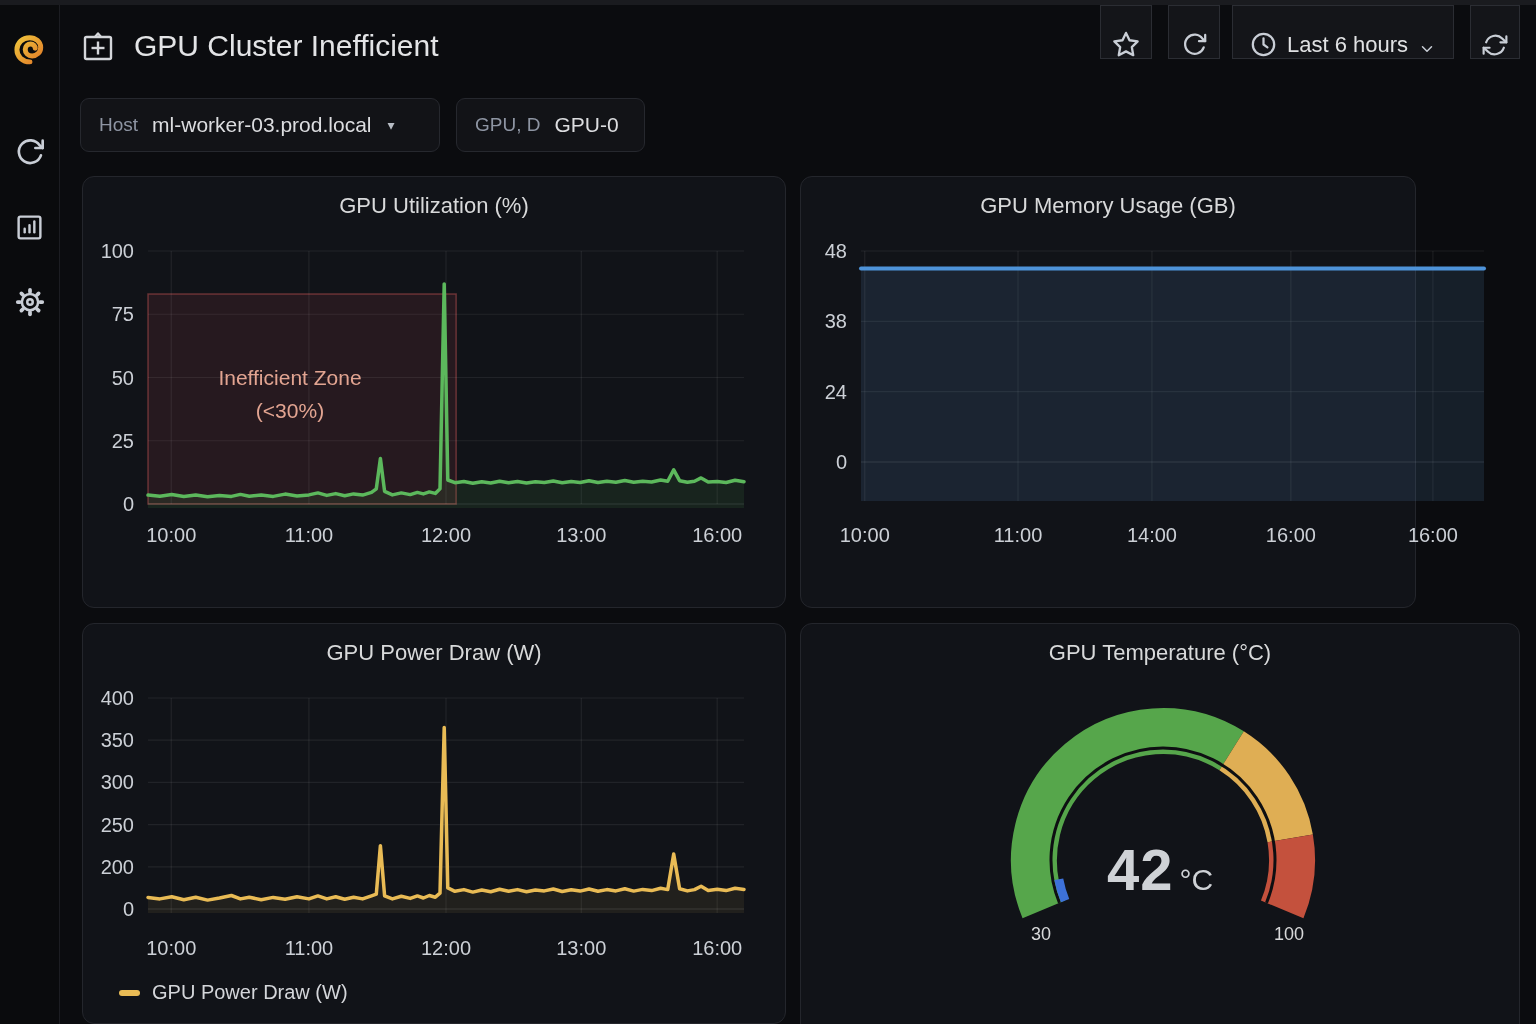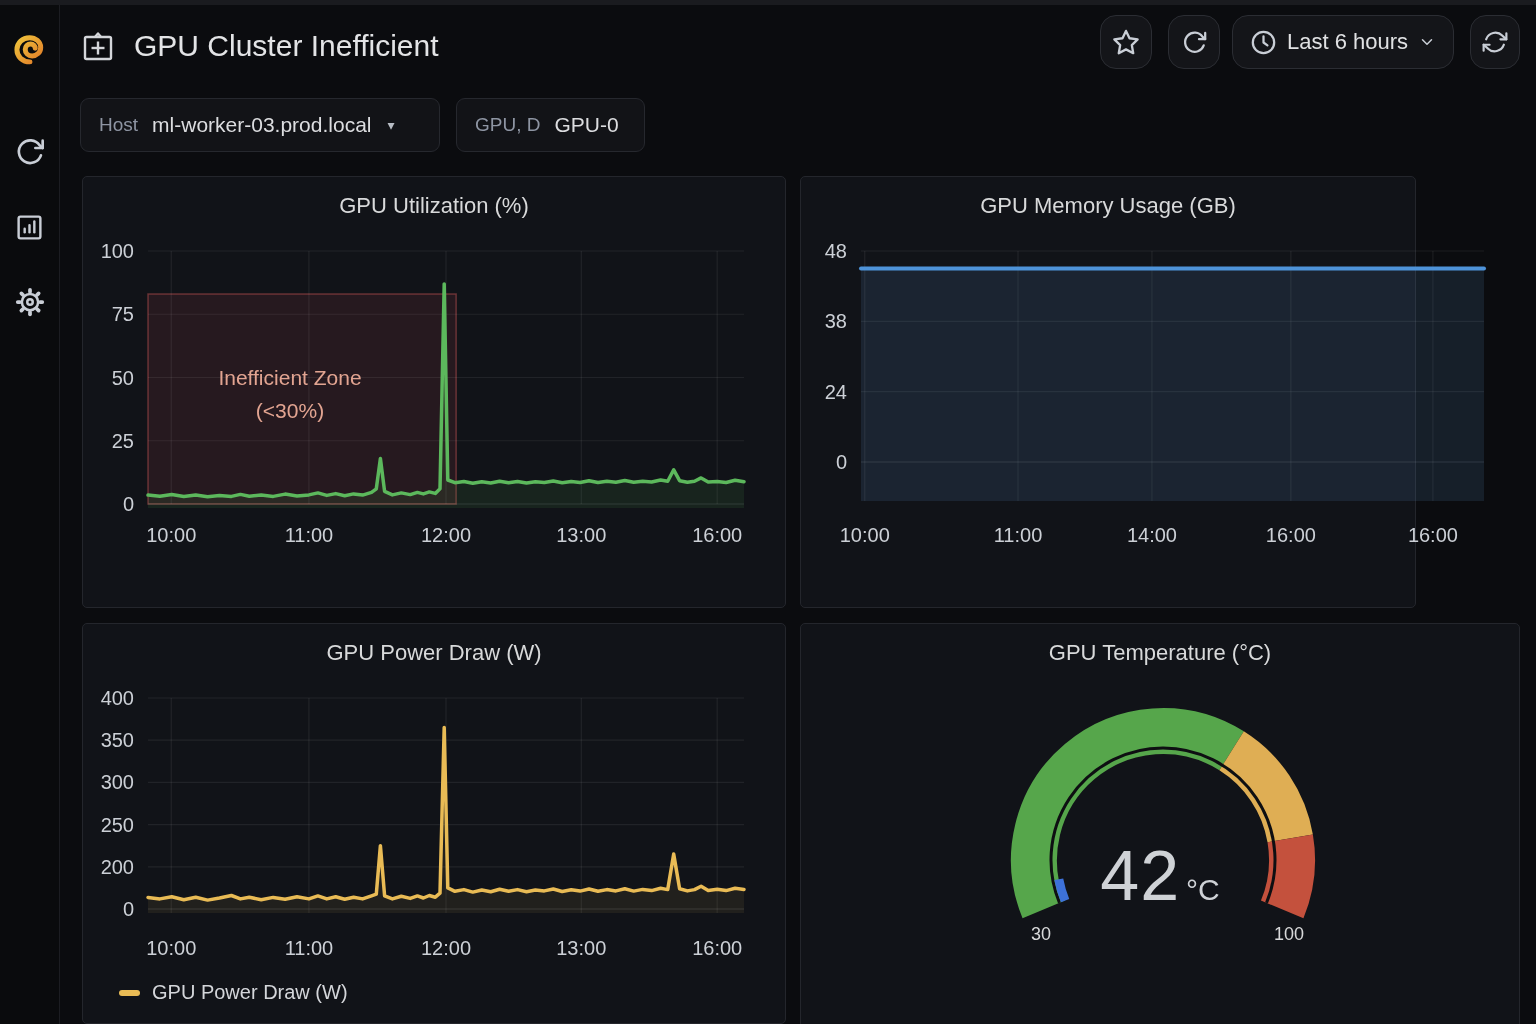--- a/index.html
+++ b/index.html
@@ -9,56 +9,56 @@
   
   .sidebar { position:absolute; left:0; top:5px; width:60px; height:1019px; background:#0a0b0d;
     border-right:1px solid #1c1d22; }
   .side-icon { position:absolute; left:50%; transform:translateX(-50%); width:38px; height:38px;
     display:flex; align-items:center; justify-content:center; cursor:pointer; }
   .side-icon svg { stroke:#c9ced6; fill:none; stroke-width:2; stroke-linecap:round; stroke-linejoin:round; }
   
   .header { position:absolute; left:60px; top:5px; width:1476px; height:85px; }
   .dash-icon { position:absolute; left:22px; top:24px; width:32px; height:34px; }
   .page-title { position:absolute; left:74px; top:24px; font-size:30px; font-weight:500; color:#e3e4e6; }
-  .tool-btn { position:absolute; top:10px; height:54px; background:#141519; border:1px solid #2b2d33;
-    border-radius:16px; display:flex; align-items:center; justify-content:center; cursor:pointer; }
+  .tool-btn { position:absolute; top:0; height:54px; background:#141519; border:1px solid #2b2d33;
+    border-radius:0; display:flex; align-items:flex-end; justify-content:center; cursor:pointer; }
   .tool-btn svg { stroke:#c9ced6; fill:none; stroke-width:2; stroke-linecap:round; stroke-linejoin:round; }
   .btn-star { left:1040px; width:52px; }
   .btn-refresh { left:1108px; width:52px; }
   .btn-time { left:1172px; width:222px; gap:10px; padding:0 12px; }
   .btn-sync { left:1410px; width:50px; }
   .time-label { font-size:22px; color:#e0e1e3; }
   
   .filters { position:absolute; left:60px; top:90px; width:1476px; height:80px; }
   .filter-box { position:absolute; top:8px; height:54px; background:#121317; border:1px solid #26282e;
     border-radius:9px; display:flex; align-items:center; gap:14px; padding:0 18px; cursor:pointer; }
   .fb-host { left:20px; width:360px; }
   .fb-gpu  { left:396px; width:189px;text-align:center; }
   .filter-label { font-size:19px; color:#8e95a3; }
   .filter-value { font-size:21px; color:#dcdde0; }
   .caret { font-size:14px; color:#b7bcc4; margin-left:2px; }
   
-  .panel { position:absolute; background:#111318; border:1px solid #24262c; border-radius:5px; }
+  .panel { position:absolute; background:#111318; border:1px solid #24262c; border-radius:12px; }
   #panel-util  { left:82px;  top:176px; width:704px; height:432px; }
   #panel-mem   { left:800px; top:176px; width:616px; height:432px; }
   #panel-power { left:82px;  top:623px; width:704px; height:401px; }
   #panel-temp  { left:800px; top:623px; width:720px; height:505px; }
   .panel-title { position:absolute; left:0; right:0; top:16px; text-align:center;
     font-size:22px; font-weight:500; color:#d8d9da; cursor:pointer; }
   .chart-svg { position:absolute; left:0; top:0; }
   .annot { position:absolute; left:207px; top:184px; transform:translateX(-50%); text-align:center;
     color:#e2a491; font-size:21px; line-height:33px; white-space:nowrap; }
   .legend { position:absolute; display:flex; align-items:center; gap:12px; cursor:pointer; }
   .legend-dash { width:21px; height:6px; border-radius:3px; }
   .legend-text { font-size:20px; color:#d4d6da; }
   #legend-mem { left:40px; top:566px; }
   #legend-power { left:36px; top:357px; }
   
   .gauge-value { position:absolute; left:0; right:0; top:212px; text-align:center; color:#cfd2d6; }
-  .gauge-value .num { font-size:70px; font-weight:400; letter-spacing:1px; }
+  .gauge-value .num { font-size:58px; font-weight:700; letter-spacing:1px; }
   .gauge-value .unit { font-size:30px; font-weight:500; margin-left:6px; }
   .gauge-min, .gauge-max { position:absolute; top:300px; transform:translateX(-50%);
     font-size:18px; color:#d8d9da; }
   .gauge-min { left:240px; } .gauge-max { left:488px; }
 </style>
 </head>
 <body>
 
 <div class="top-strip"></div>
 

